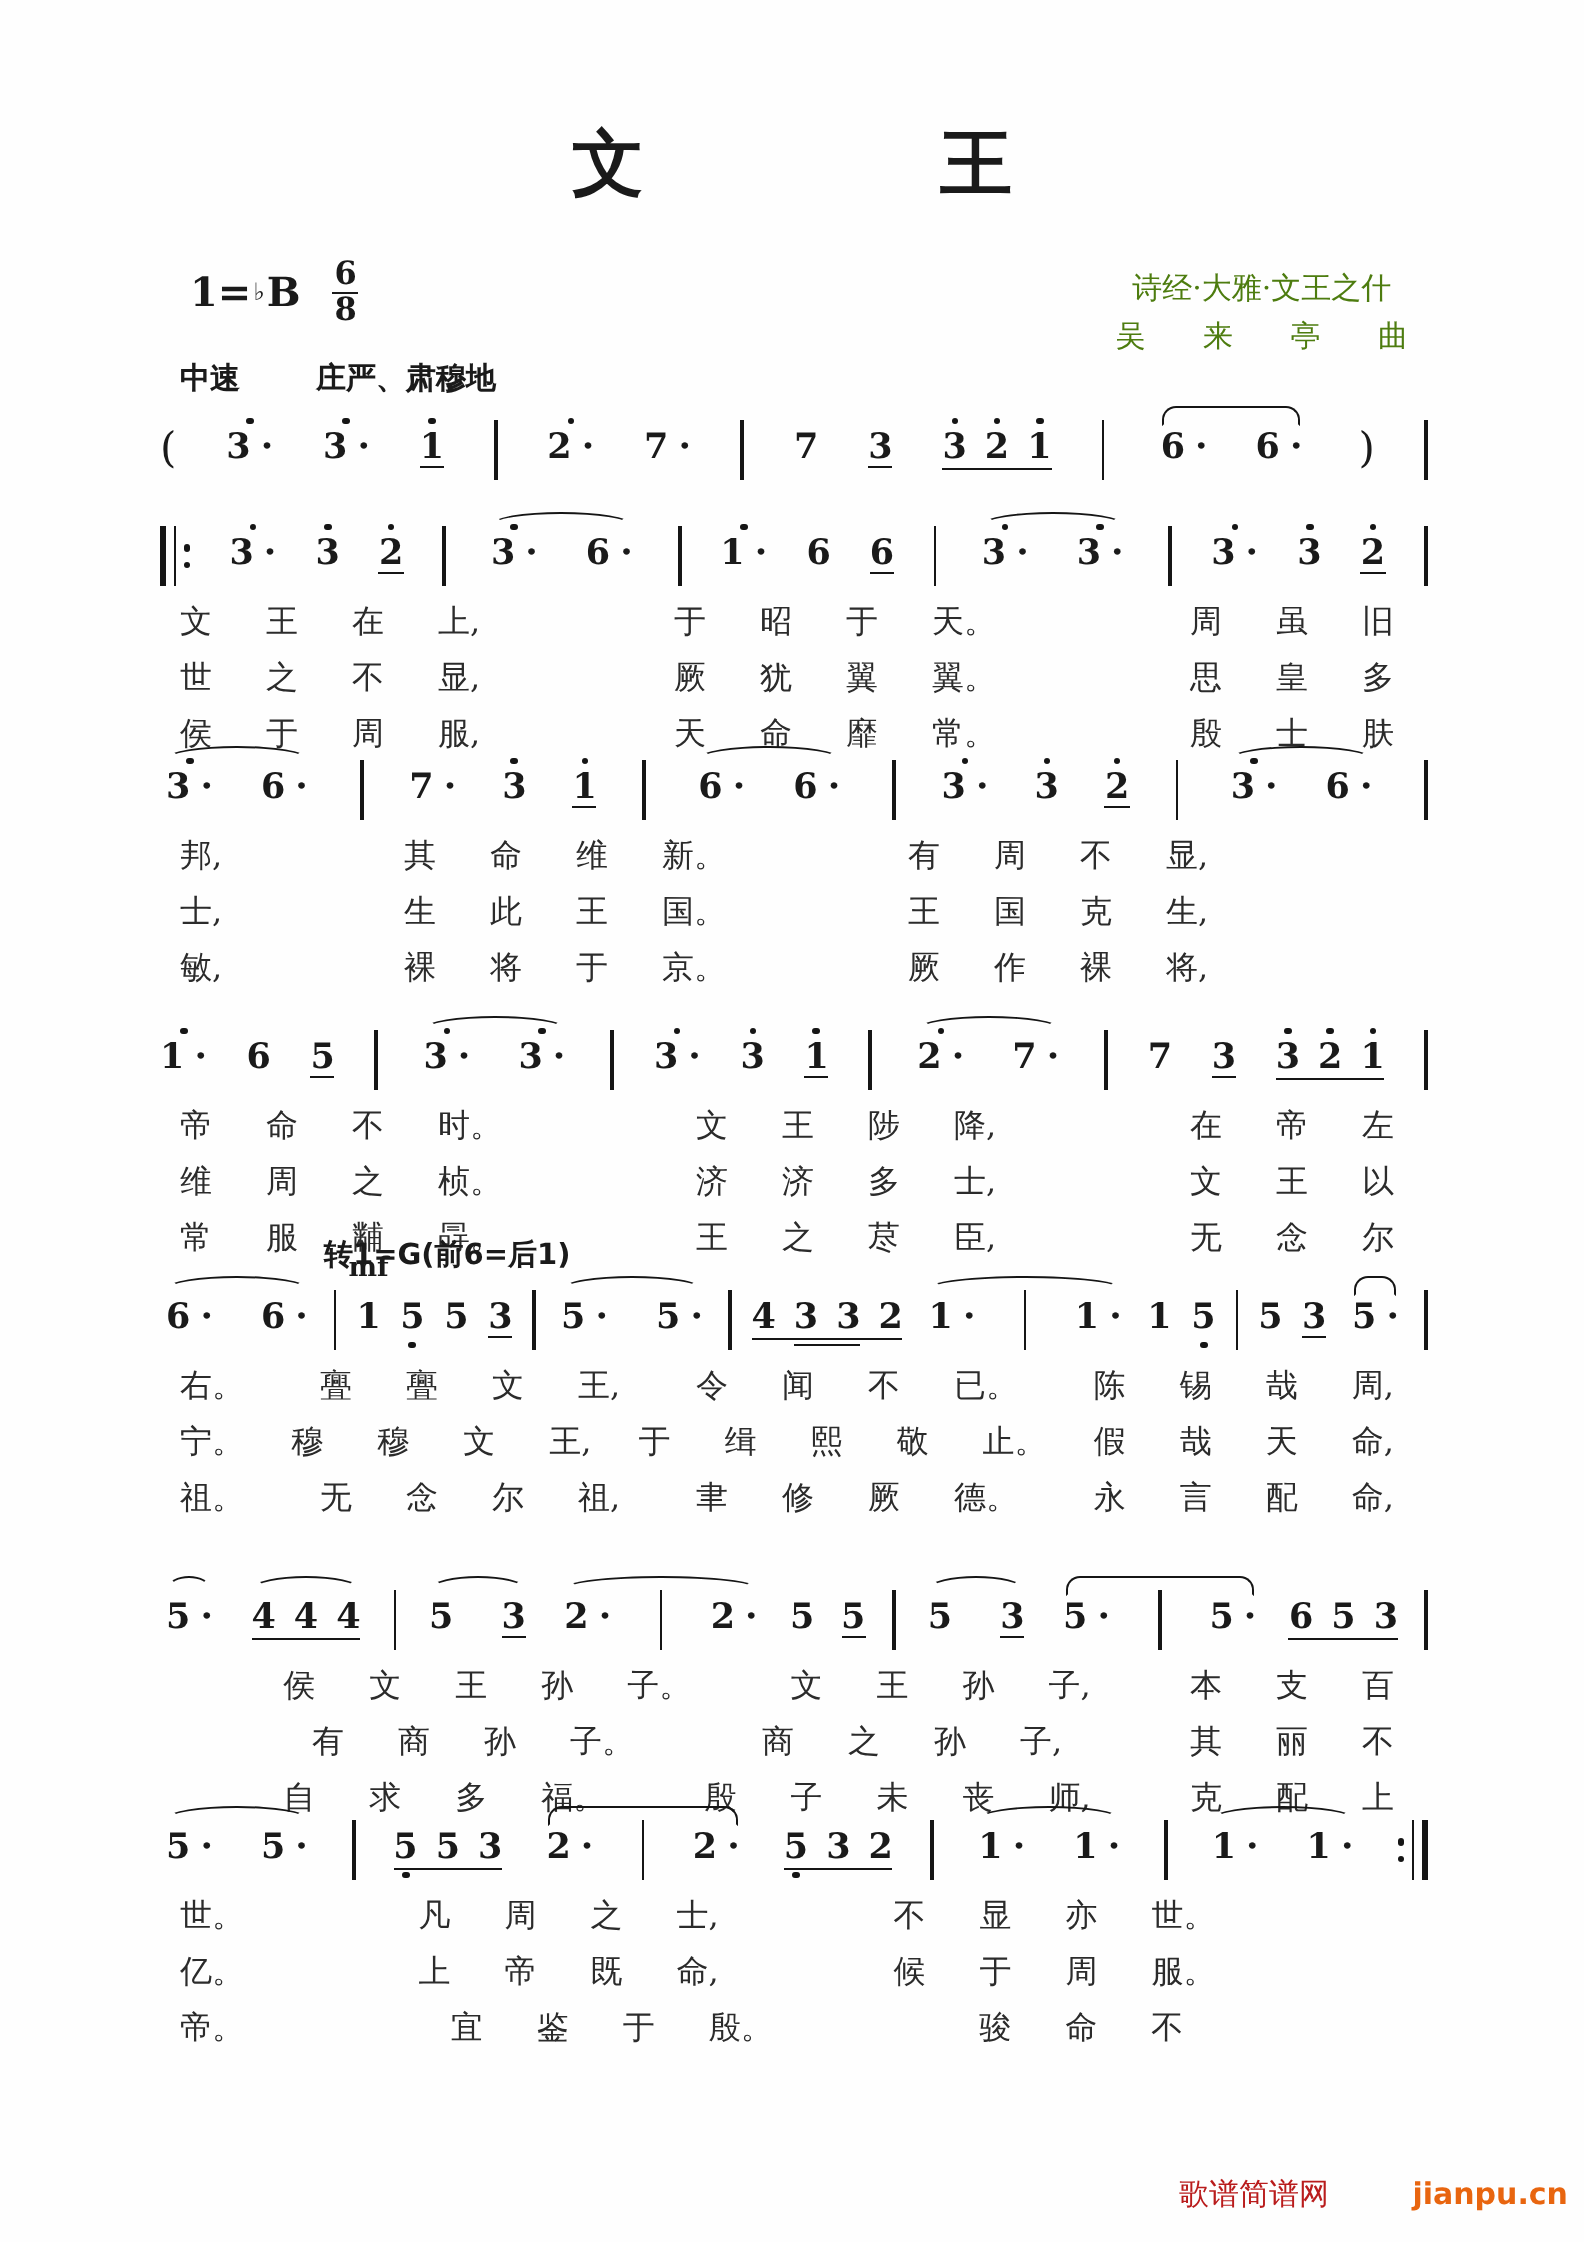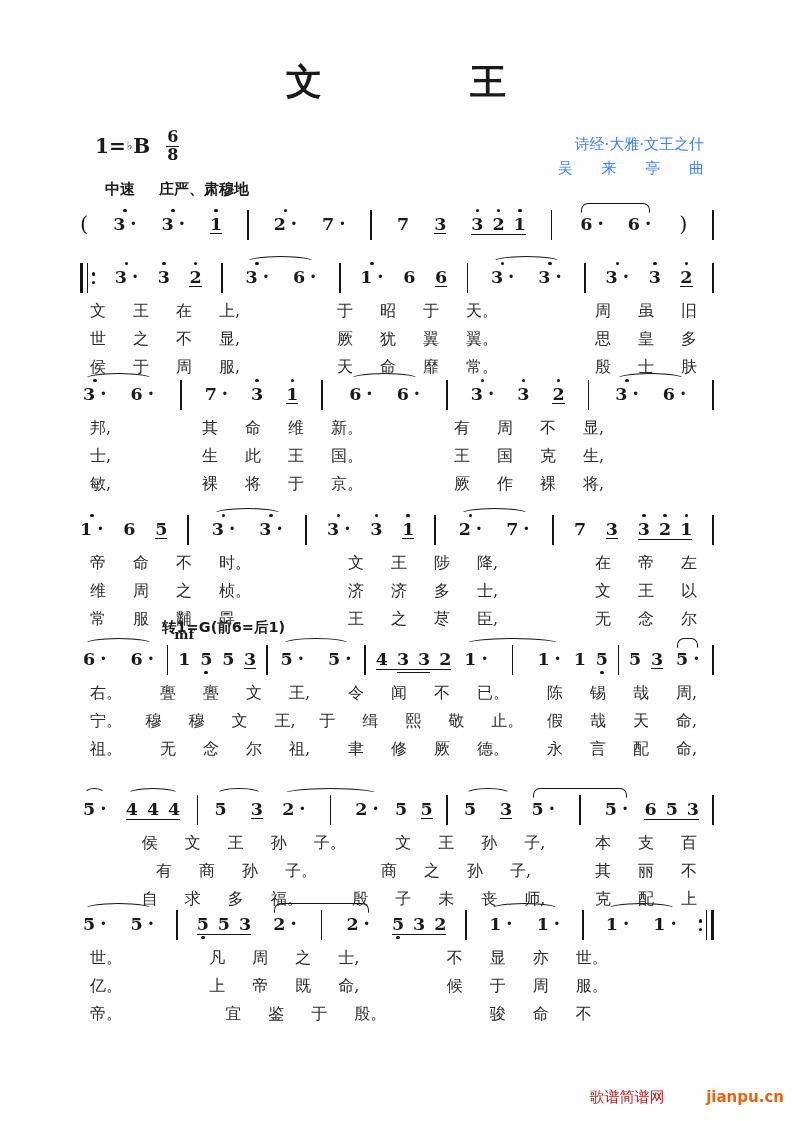--- a/index.html
+++ b/index.html
@@ -11,25 +11,25 @@
   }
   
   .title { position:absolute; top:58px; left:0; right:0; display:flex;
            justify-content:center; gap:148px; font-size:36px; font-weight:700; }
   .keyrow { position:absolute; top:130px; left:95px; display:flex; align-items:center;
             font-size:20px; font-weight:700; }
   .keyrow sup { font-size:12px; vertical-align:super; margin:0 1px; }
   .meter { display:inline-flex; flex-direction:column; align-items:center;
            font-size:16px; line-height:14px; margin-left:16px; font-weight:700; }
   .fracline { width:13px; border-top:1.6px solid #1a1a1a; margin:1.5px 0; }
-  .credits { position:absolute; top:132px; right:88px; font-size:15px; color:#3b82f6;
-             line-height:24px; text-align:right; }
+  .credits { position:absolute; top:132px; right:88px; font-size:15px; color:#4d7c0f;
+             line-height:24px; text-align:center; }
   .credits .by { word-spacing:24px; }
   .tempo { position:absolute; top:180px; left:90px; font-size:15px; font-weight:600;
-           display:flex; gap:24px; font-family:"DejaVu Sans", sans-serif;margin-left:15px; }
+           display:flex; gap:38px; font-family:"DejaVu Sans", sans-serif; }
   
   .system { position:absolute; left:0; right:0; }
   .notes { display:flex; justify-content:space-between; align-items:flex-start;
            position:relative; margin:0 78px 2px 80px; }
   .note { position:relative; display:inline-flex; flex-direction:column;
           align-items:center; }
   .oct { height:7px; display:flex; align-items:center; justify-content:center; }
   .odot { width:3.6px; height:3.6px; border-radius:50%; background:#151515; display:block; }
   .body { height:20px; display:inline-flex; align-items:center;
           font-size:17.5px; font-weight:700; line-height:20px; }

